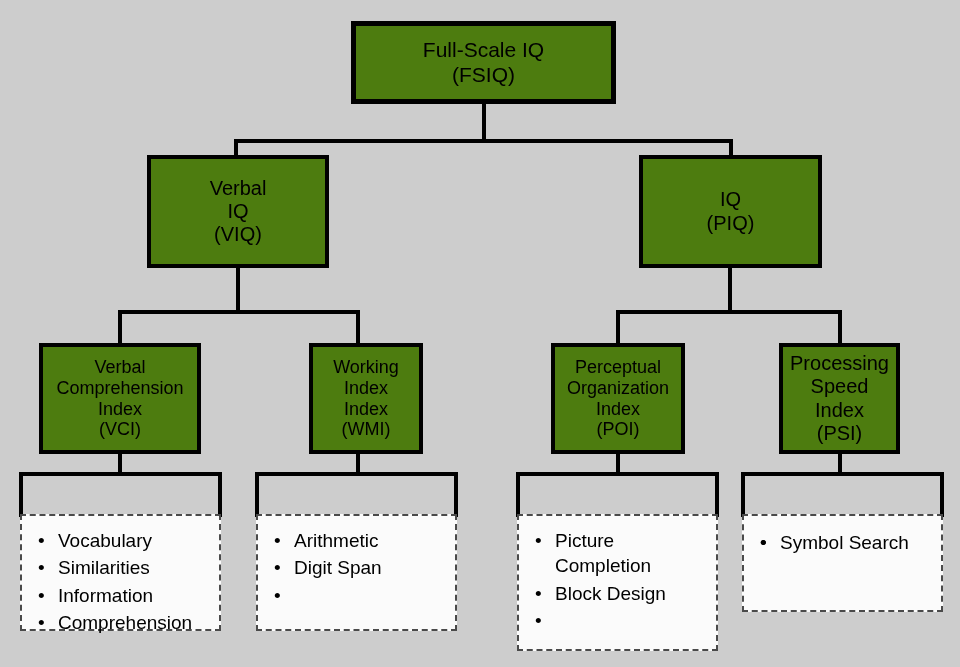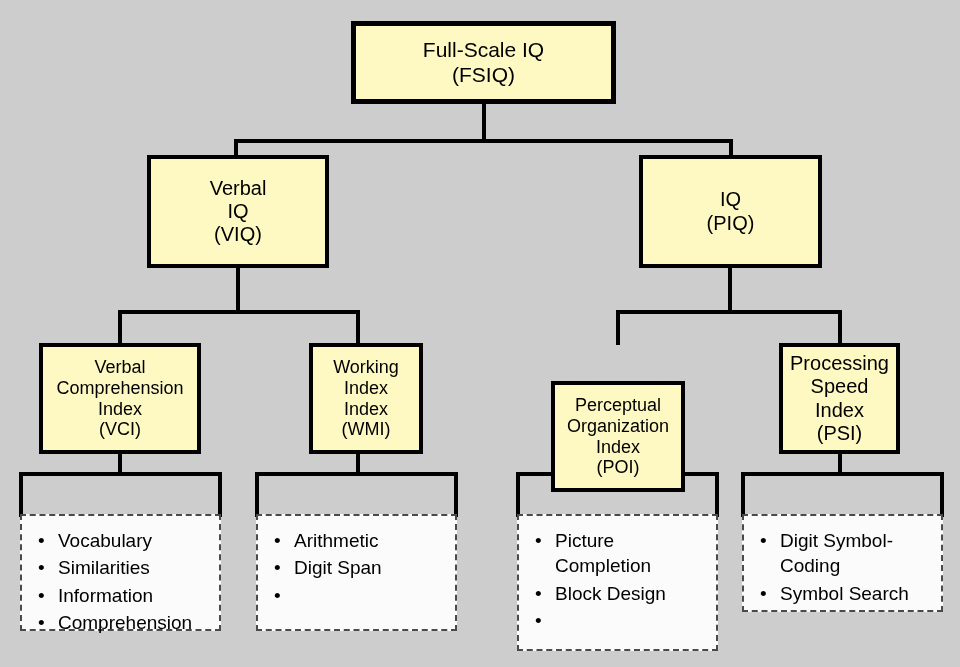--- a/index.html
+++ b/index.html
@@ -20,21 +20,21 @@
   }
   #connectors {
     position: absolute;
     left: 0;
     top: 0;
     width: 960px;
     height: 667px;
   }
   .node {
     position: absolute;
-    background: #fef9c3;
+    background: #4d7c0f;
     border: 4px solid #000000;
     box-sizing: border-box;
     display: flex;
     flex-direction: column;
     align-items: center;
     justify-content: center;
     color: #000000;
     line-height: 1.16;
     z-index: 3;
   }
@@ -57,21 +57,20 @@
     left: 39px; top: 343px; width: 162px; height: 111px;
     font-size: 18px;
   }
   .node-wmi {
     left: 309px; top: 343px; width: 114px; height: 111px;
     font-size: 18px;
   }
   .node-poi {
     left: 551px; top: 343px; width: 134px; height: 111px;
     font-size: 18px;
-    margin-top: 38px;
   }
   .node-psi {
     left: 779px; top: 343px; width: 121px; height: 111px;
     font-size: 20px;
   }
 
   .leafbox {
     position: absolute;
     background: #fbfbfb;
     border: 2px dashed #4a4a4a;
@@ -213,18 +212,18 @@
   <div class="leafbox leaf-poi">
     <ul>
         <li><span class="bullet">•</span><span>Picture Completion</span></li>
         <li><span class="bullet">•</span><span>Block Design</span></li>
         <li><span class="bullet">•</span></li>
       </ul>
   </div>
 
   <div class="leafbox leaf-psi">
     <ul>
-        <li><span class="bullet">•</span><span>Digit Symbol-Coding</span></li>
+        <li><span class="bullet">•</span></li>
         <li><span class="bullet">•</span><span>Symbol Search</span></li>
       </ul>
   </div>
 
 </div>
 
 </body></html>

